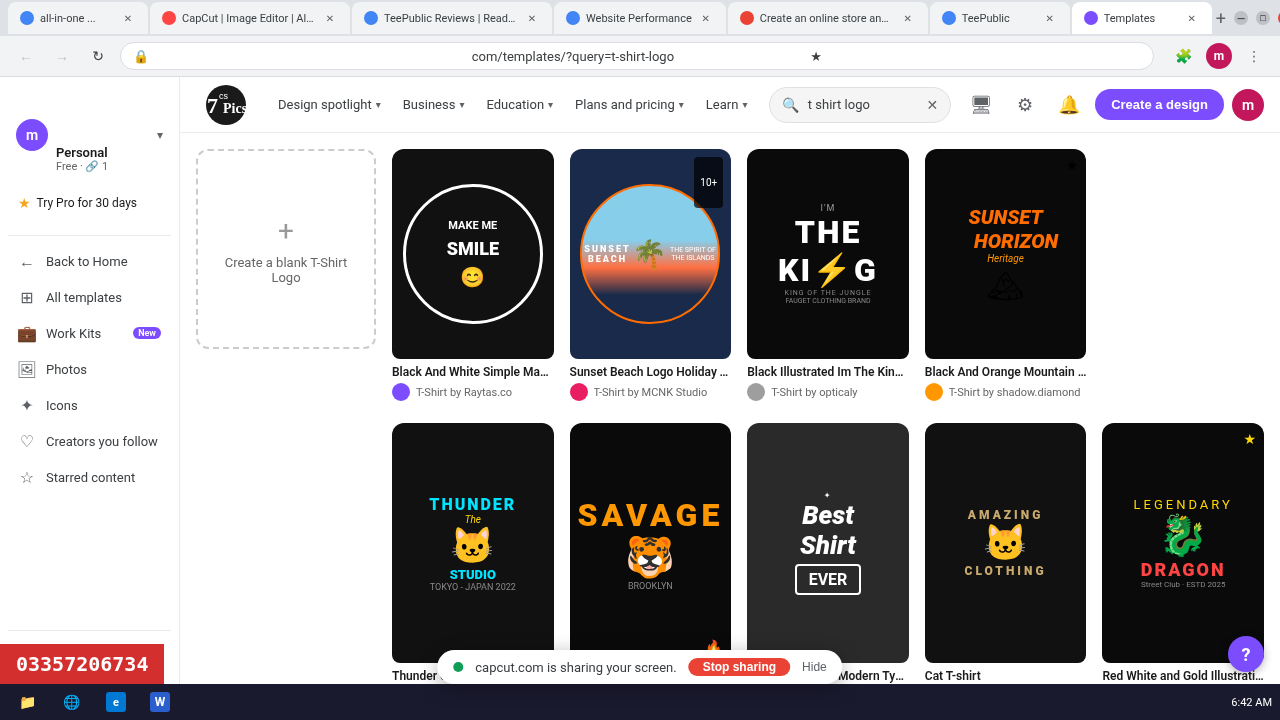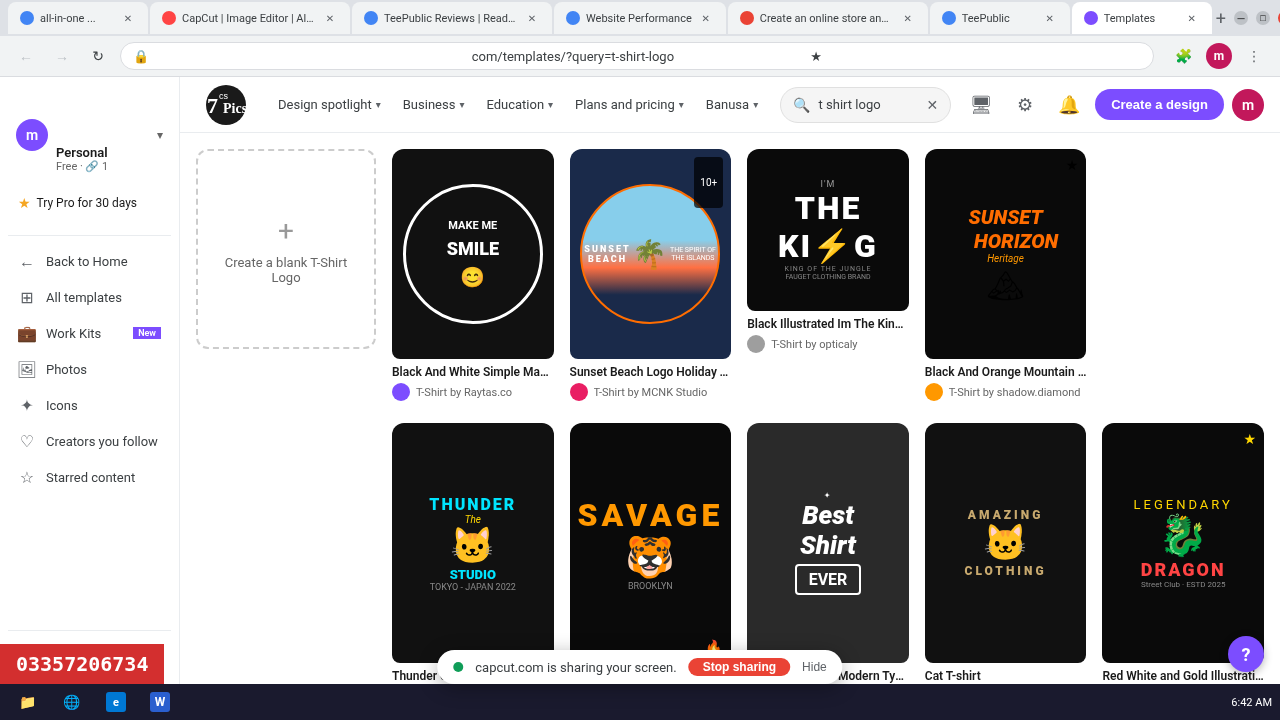--- a/index.html
+++ b/index.html
@@ -32,21 +32,21 @@
     .profile-info { flex: 1; }
     .profile-name { font-size: 13px; font-weight: 600; color: #1a1a1a; margin-top: 48px; }
     .profile-sub { font-size: 11px; color: #666; }
     .profile-chevron { color: #666; font-size: 12px; }
     .try-pro { display: flex; align-items: center; gap: 6px; padding: 8px 10px; border-radius: 8px; font-size: 12px; color: #1a1a1a; cursor: pointer; margin-bottom: 8px; }
     .star-icon { color: #f5a623; font-size: 14px; }
     .sidebar-divider { height: 1px; background: #e9ecef; margin: 6px 0; }
     .sidebar-item { display: flex; align-items: center; gap: 10px; padding: 8px 10px; border-radius: 8px; font-size: 13px; color: #3c4043; cursor: pointer; }
     .sidebar-item .icon { width: 18px; height: 18px; display: flex; align-items: center; justify-content: center; color: #5f6368; font-size: 16px; flex-shrink: 0; }
     .sidebar-item-label { flex: 1; }
-    .new-badge { background: #7c4dff; color: #fff; font-size: 9px; padding: 1px 5px; border-radius: 0; font-weight: 600; }
+    .new-badge { background: #7c4dff; color: #fff; font-size: 9px; padding: 1px 5px; border-radius: 6px; font-weight: 600; }
     .sidebar-spacer { flex: 1; }
 
     
     .top-nav { display: flex; align-items: center; padding: 0 16px; height: 56px; border-bottom: 1px solid #e9ecef; gap: 12px; flex-shrink: 0; width: calc(1280px - 180px); }
     .logo { width: 60px; height: 40px; display: flex; align-items: center; justify-content: center; flex-shrink: 0; }
     .nav-links { display: flex; align-items: center; gap: 2px; }
     .nav-link { display: flex; align-items: center; gap: 4px; padding: 6px 10px; border-radius: 6px; font-size: 13px; color: #3c4043; cursor: pointer; white-space: nowrap; }
     .nav-link .chevron { font-size: 10px; color: #5f6368; }
     .search-bar { flex: 1; max-width: 300px; height: 36px; background: #f5f5f5; border: 1px solid #e0e0e0; border-radius: 20px; display: flex; align-items: center; padding: 0 12px; gap: 8px; cursor: text; }
     .search-bar .search-icon { color: #5f6368; font-size: 14px; }
@@ -243,21 +243,21 @@
         </div>
         <div class="nav-link">
           <span>Education</span>
           <span class="chevron">▾</span>
         </div>
         <div class="nav-link">
           <span>Plans and pricing</span>
           <span class="chevron">▾</span>
         </div>
         <div class="nav-link">
-          <span>Banusa</span>
+          <span>Learn</span>
           <span class="chevron">▾</span>
         </div>
       </div>
       <div class="search-bar">
         <span class="search-icon">🔍</span>
         <span>t shirt logo</span>
         <span class="clear-icon">✕</span>
       </div>
       <div class="nav-actions">
         <div class="nav-icon-btn">🖥</div>
@@ -311,21 +311,21 @@
               <div class="card-info">
                 <div class="card-title">Sunset Beach Logo Holiday T-Shirt</div>
                 <div class="card-creator">
                   <div class="creator-avatar" style="background:#e91e63;"></div>
                   <span class="card-subtitle">T-Shirt by MCNK Studio</span>
                 </div>
               </div>
             </div>
 
             <div class="template-card">
-              <div style="background:#0a0a0a;border-radius:8px;height:162px;display:flex;align-items:center;justify-content:center;overflow:hidden;">
+              <div style="background:#0a0a0a;border-radius:8px;height:210px;display:flex;align-items:center;justify-content:center;overflow:hidden;">
                 <div style="text-align:center;color:#fff;">
                   <div style="font-size:9px;letter-spacing:1px;color:#999;">I'M</div>
                   <div style="font-size:32px;font-weight:900;letter-spacing:2px;">THE</div>
                   <div style="font-size:32px;font-weight:900;letter-spacing:2px;">KI<span style="color:#ccc">⚡</span>G</div>
                   <div style="font-size:7px;color:#888;letter-spacing:1px;">KING OF THE JUNGLE</div>
                   <div style="font-size:7px;color:#888;">FAUGET CLOTHING BRAND</div>
                 </div>
               </div>
               <div class="card-info">
                 <div class="card-title">Black Illustrated Im The King T-shirt</div>

